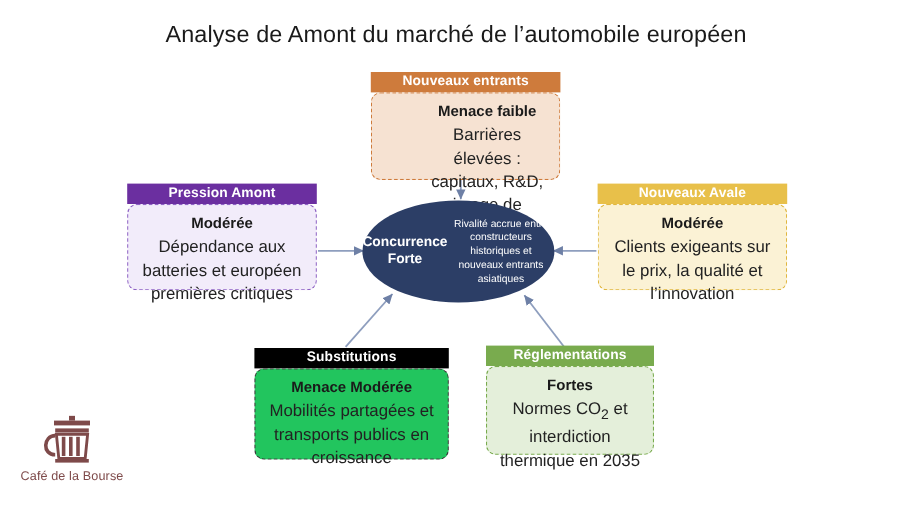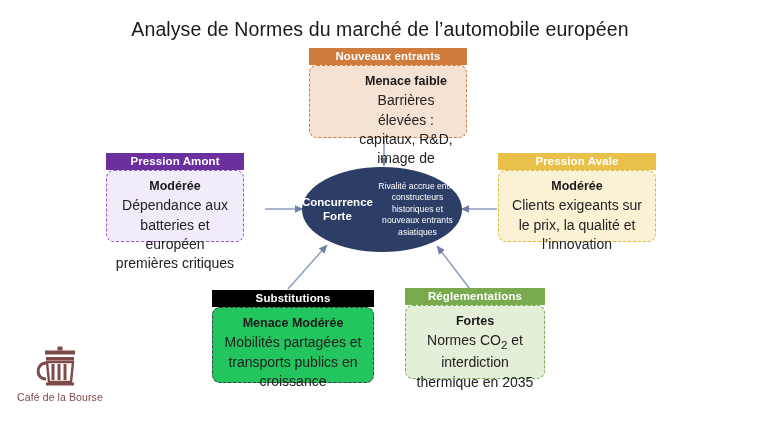--- a/index.html
+++ b/index.html
@@ -71,29 +71,29 @@
     line-height: 1.15;
   }
   .force-desc {
     font-size: 14px;
     color: #222222;
     line-height: 1.38;
   }
 
   
   #node-entrants { left: 309px; top: 48px; width: 158px; }
-  #node-entrants .force-header { background: #CE7B3C; }
+  #node-entrants .force-header { background: #CE7B3C; margin-top: 12px; }
   #node-entrants .force-body {
     background: #F6E2D2;
     border-color: #CE7B3C;
     height: 73px;
     padding-left: 42px;
   }
 
-  #node-amont { left: 106px; top: 153px; width: 138px; }
+  #node-amont { left: 106px; top: 153px; width: 158px; }
   #node-amont .force-header { background: #6B2FA0; }
   #node-amont .force-body {
     background: #F2ECFA;
     border-color: #8E62C4;
     height: 72px;
   }
 
   #node-avale { left: 498px; top: 153px; width: 158px; }
   #node-avale .force-header { background: #E8C04A; }
   #node-avale .force-body {
@@ -167,21 +167,21 @@
     color: #7E4A4A;
     margin-top: 1px;
     letter-spacing: 0.1px;
   }
 </style>
 </head>
 <body>
 
 <div id="slide">
 
-  <div id="title">Analyse de Normes du marché de l’automobile européen</div>
+  <div id="title">Analyse de Amont du marché de l’automobile européen</div>
 
   <svg id="arrows" viewBox="0 0 760 428" width="760" height="428">
     <defs>
       <marker id="ah" markerWidth="7" markerHeight="7" refX="5.4" refY="3" orient="auto">
         <path d="M0,0.4 L5.6,3 L0,5.6 z" fill="#6E80A6"></path>
       </marker>
     </defs>
 
     <line x1="384" y1="132" x2="384" y2="166" stroke="#8E9EBE" stroke-width="1.5" marker-end="url(#ah)"></line>
 
@@ -204,21 +204,21 @@
 
   <div class="force" id="node-amont">
     <div class="force-header">Pression Amont</div>
     <div class="force-body">
       <div class="force-level">Modérée</div>
       <div class="force-desc">Dépendance aux batteries et européen premières critiques</div>
     </div>
   </div>
 
   <div class="force" id="node-avale">
-    <div class="force-header">Pression Avale</div>
+    <div class="force-header">Nouveaux Avale</div>
     <div class="force-body">
       <div class="force-level">Modérée</div>
       <div class="force-desc">Clients exigeants sur le prix, la qualité et l’innovation</div>
     </div>
   </div>
 
   <div class="force" id="node-substitutions">
     <div class="force-header">Substitutions</div>
     <div class="force-body">
       <div class="force-level">Menace Modérée</div>

